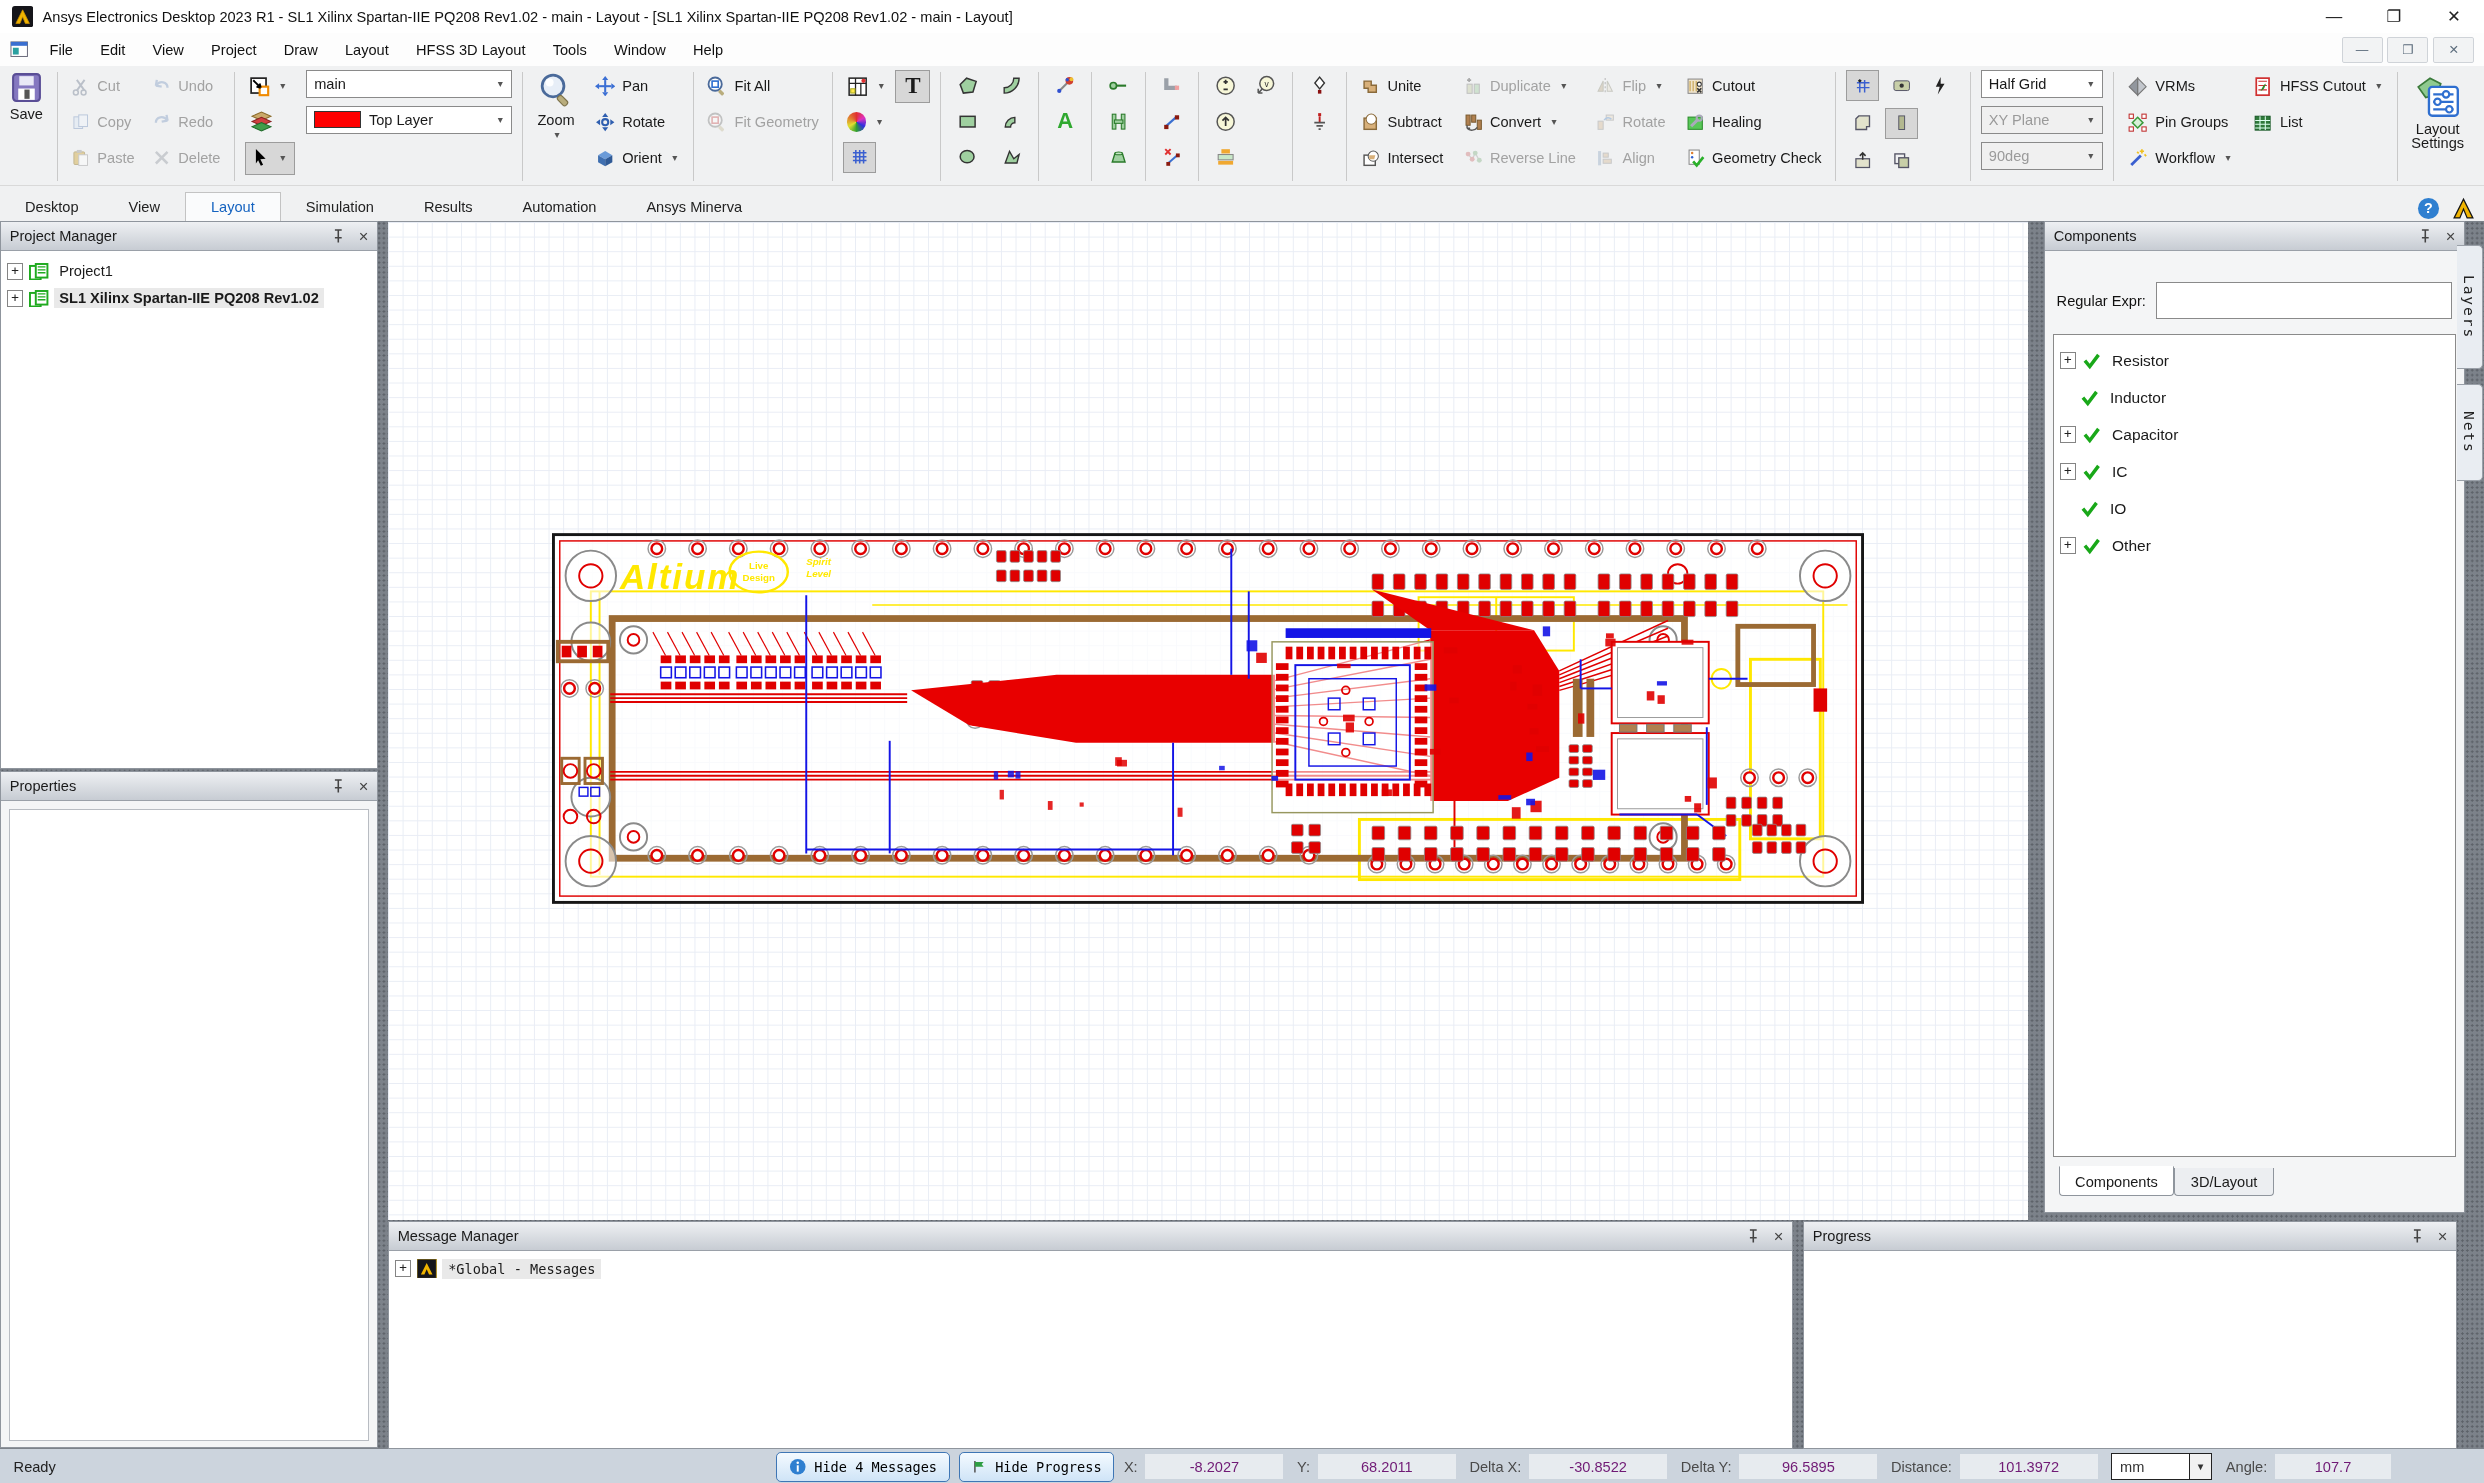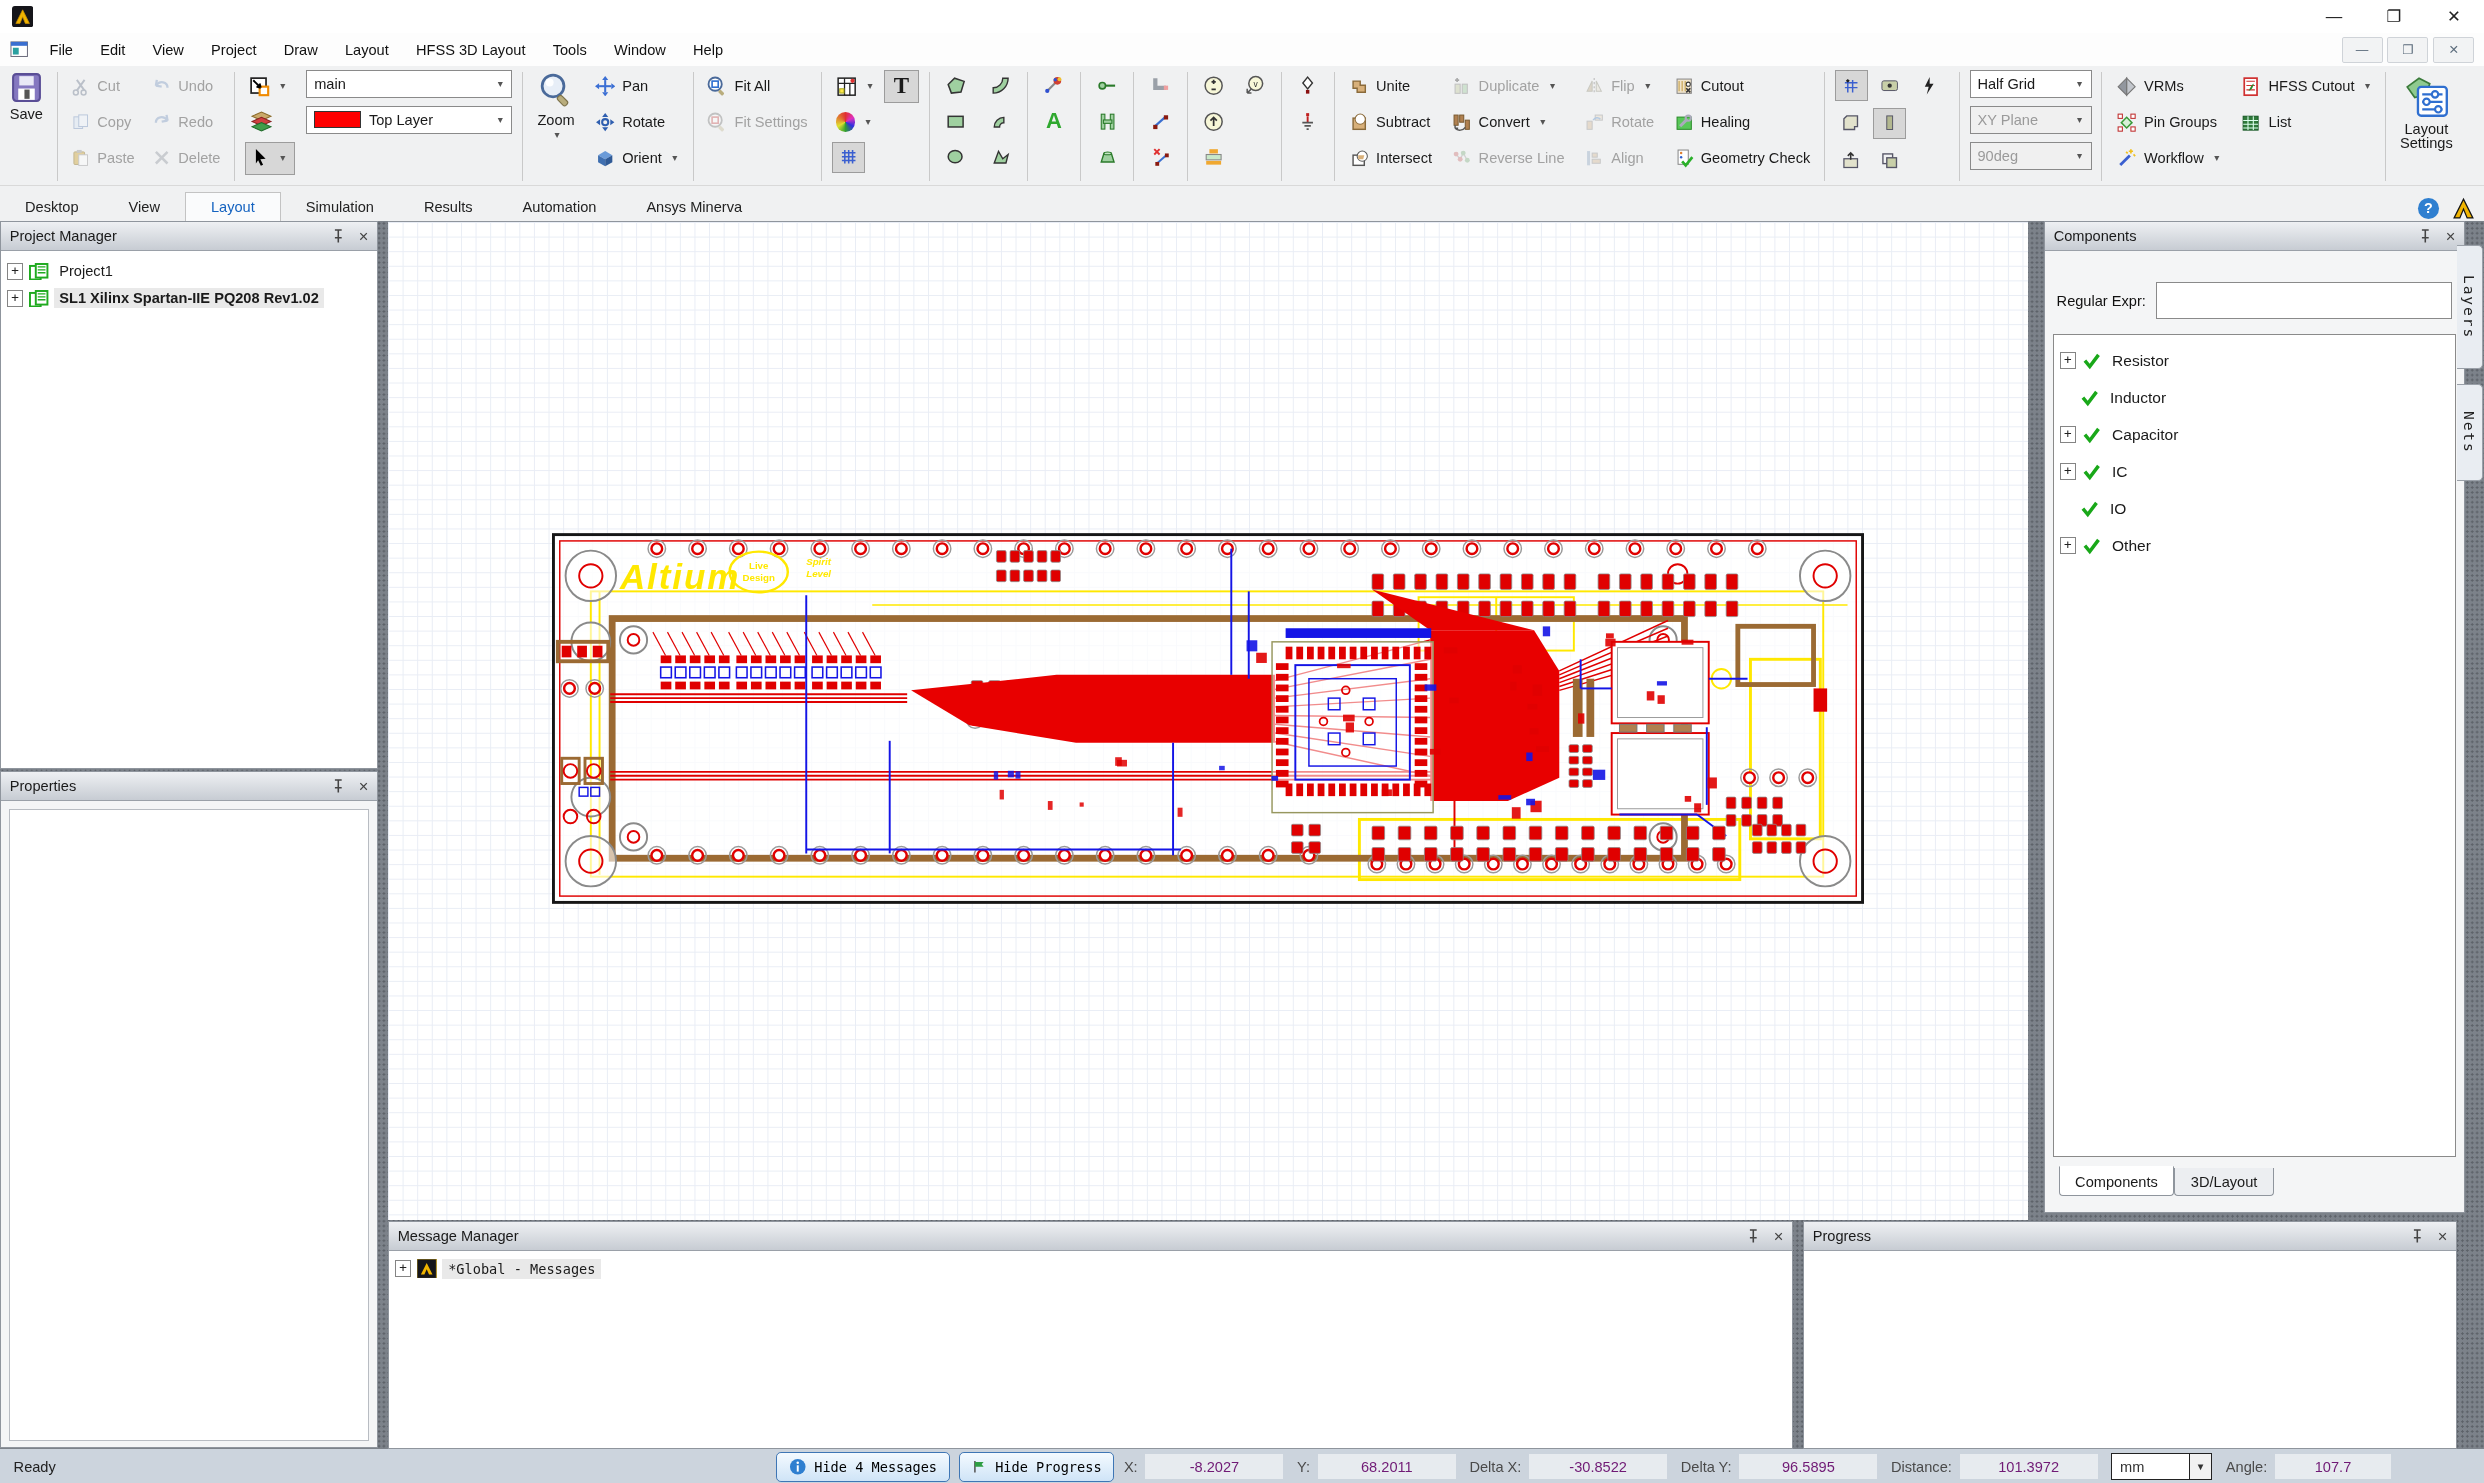--- a/index.html
+++ b/index.html
@@ -119,20 +119,21 @@
 </head>
 <body>
 
 <div class="app">
 
   <div class="titlebar">
     <svg class="appicon" viewBox="0 0 22 22">
       <rect x="0" y="0" width="22" height="22" rx="3" fill="#15151a"></rect>
       <path d="M4 18L11 4l7 14h-4.2L11 11.2 8.2 18z" fill="#f0b400" stroke="#c88f00" stroke-width="0.8"></path>
     </svg>
+    <span class="title">Ansys Electronics Desktop 2023 R1 - SL1 Xilinx Spartan-IIE PQ208 Rev1.02 - main - Layout - [SL1 Xilinx Spartan-IIE PQ208 Rev1.02 - main - Layout]</span>
     <div class="wincontrols">
       <div class="winbtn">—</div>
       <div class="winbtn">❐</div>
       <div class="winbtn">✕</div>
     </div>
   </div>
 
   <div class="menubar">
     <svg class="docicon" viewBox="0 0 19 19">
       <rect x="1" y="2" width="17" height="15" fill="#fff" stroke="#667"></rect>
@@ -304,21 +305,21 @@
           <rect x="13" y="13" width="6" height="3.4" rx="1.4" transform="rotate(45 13 13)" fill="#b9ad7d"></rect>
         </svg>
           <span>Fit All</span>
       </div>
       <div class="tbtn disabled">
         <svg width="20.4" height="20.4" viewBox="0 0 20 20">
           <circle cx="8" cy="8" r="6.5" fill="#fff" stroke="#8a8a8a" stroke-width="1.8"></circle>
           <rect x="5" y="5" width="6" height="6" fill="none" stroke="#d06a6a" stroke-width="1.6"></rect>
           <rect x="13" y="13" width="6" height="3.4" rx="1.4" transform="rotate(45 13 13)" fill="#c9c2a2"></rect>
         </svg>
-          <span>Fit Settings</span>
+          <span>Fit Geometry</span>
       </div>
       <div></div>
     </div>
 
     <div class="tdivider"></div>
 
     <div class="tgroup grid2c" style="column-gap:5.8px;">
       <div class="tbtn">
         <svg width="21.3" height="21.3" viewBox="0 0 20 20">
           <rect x="2" y="2" width="16" height="16" fill="#fff" stroke="#222" stroke-width="1.4"></rect>

